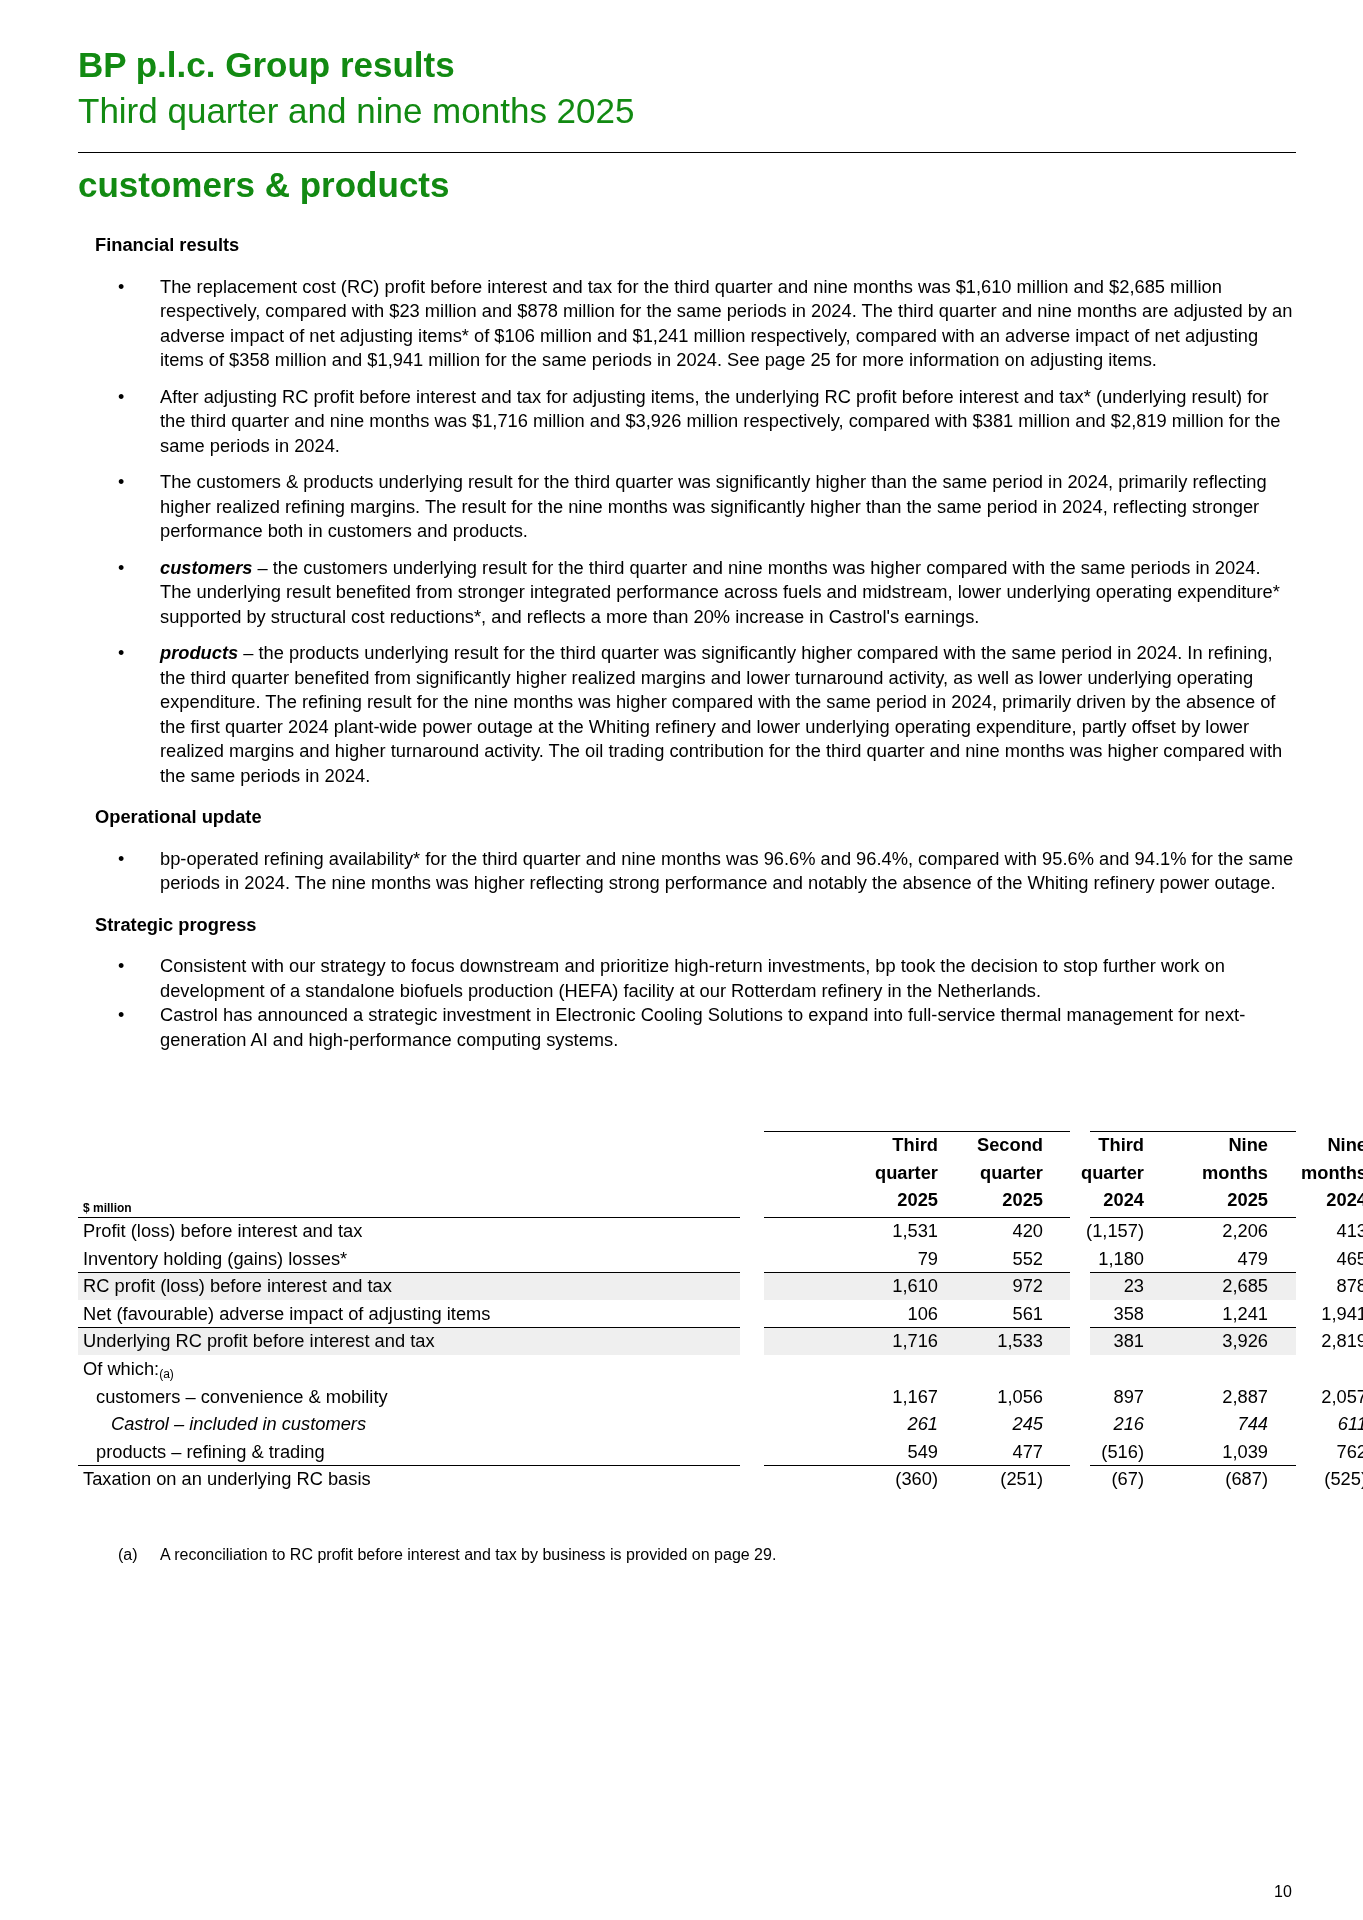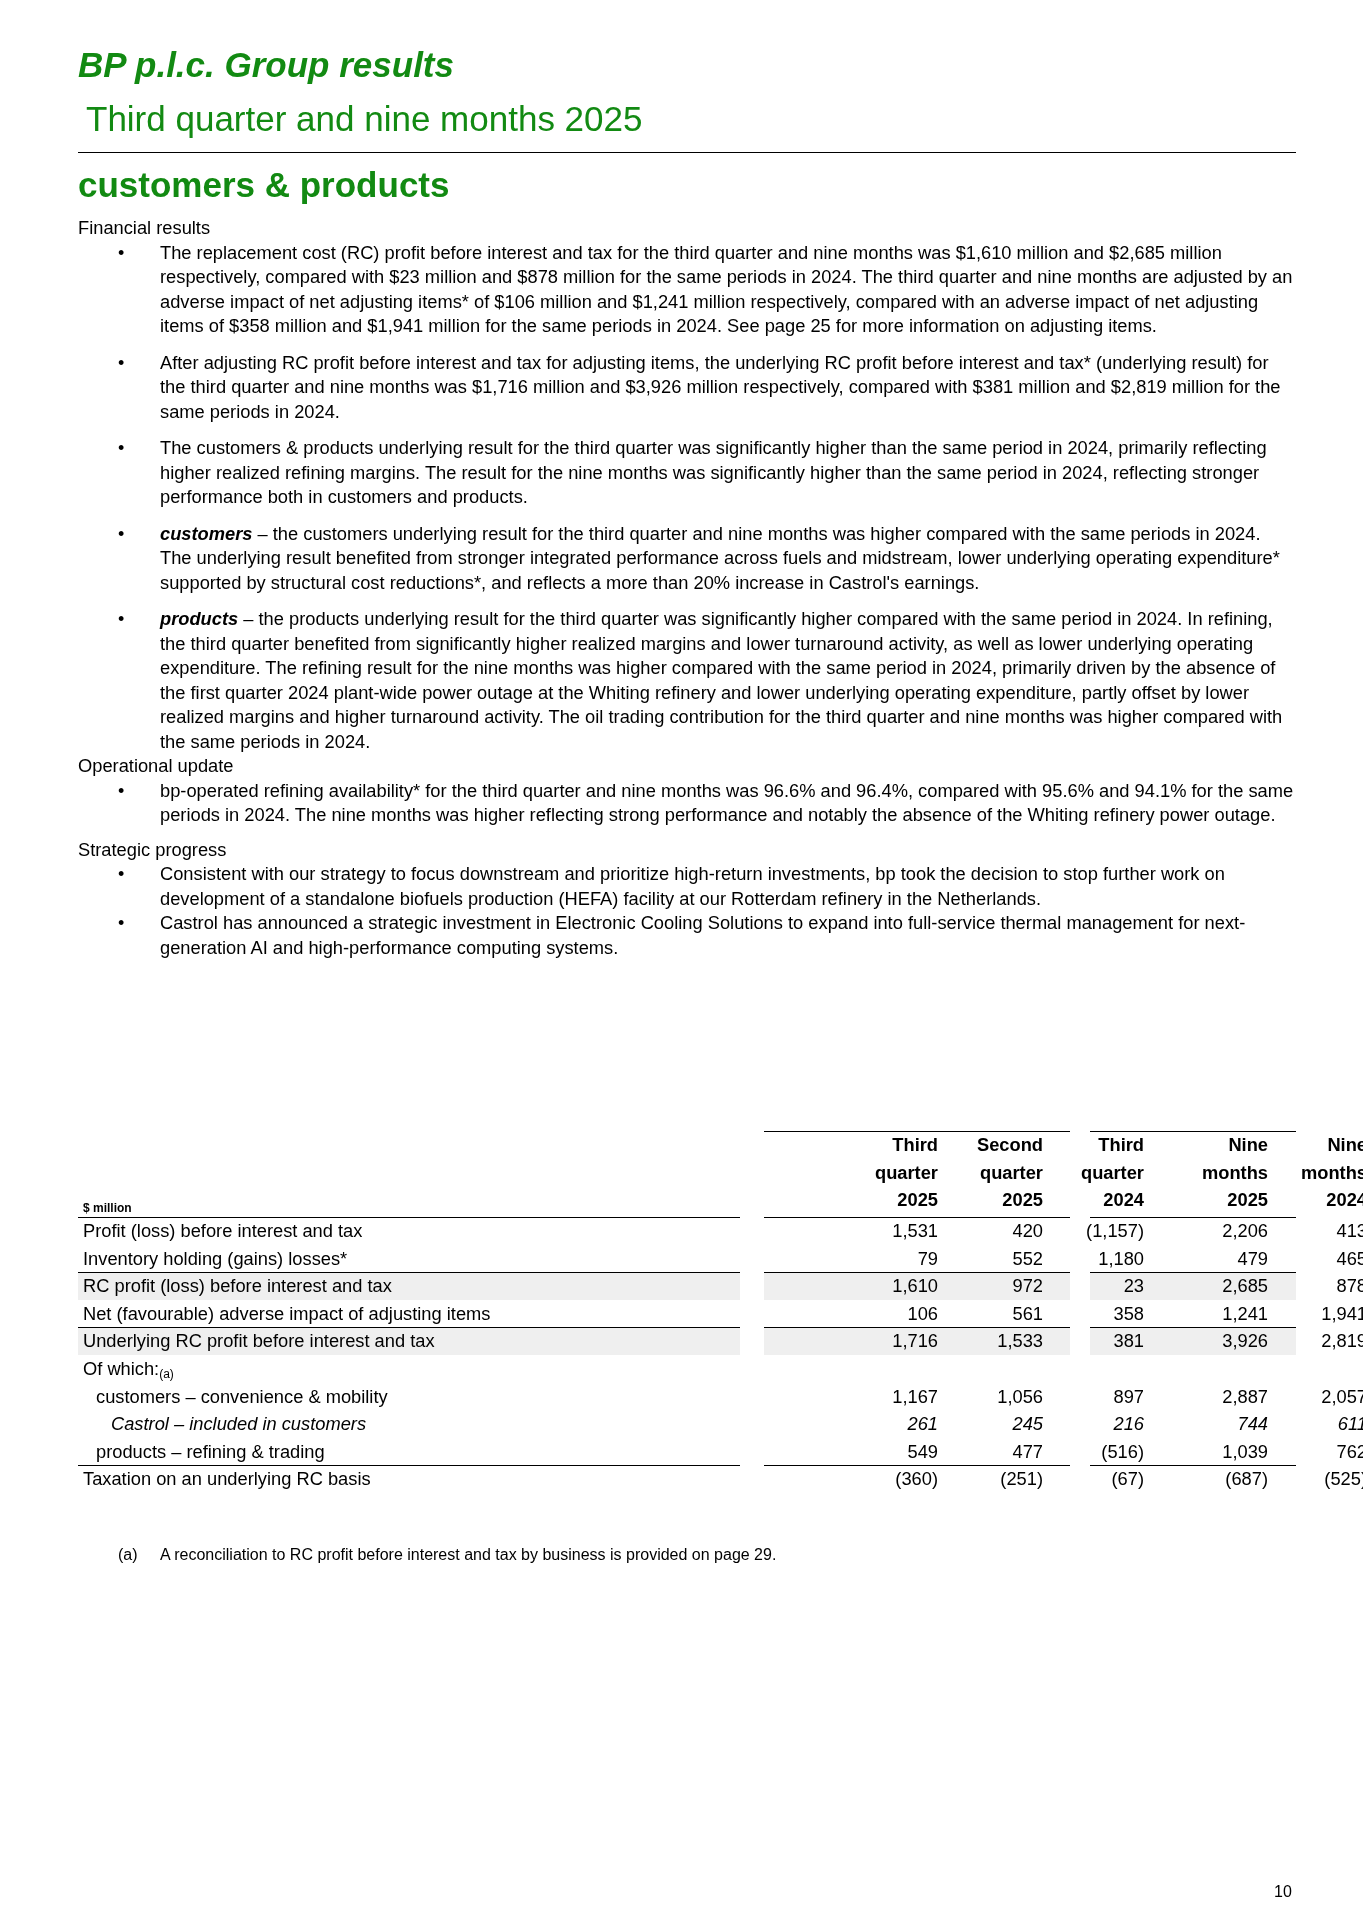--- a/index.html
+++ b/index.html
@@ -1,23 +1,23 @@
 <!DOCTYPE html>
 <html><head>
 <meta charset="utf-8">
 <style>
   html, body { margin: 0; padding: 0; background: #ffffff; }
   body { width: 1363px; height: 1920px; position: relative; font-family: "Liberation Sans", sans-serif; color: #000; }
   .page { position: absolute; left: 78px; top: 0; width: 1218px; }
-  .title-main { position: absolute; top: 46px; left: 0; font-size: 35px; font-weight: bold; color: #128a12; margin: 0; line-height: 1.1; font-style: italic; }
-  .title-sub { position: absolute; top: 92px; left: 0; font-size: 35px; font-weight: normal; color: #128a12; margin: 8px; line-height: 1.1; }
+  .title-main { position: absolute; top: 46px; left: 0; font-size: 35px; font-weight: bold; color: #128a12; margin: 0; line-height: 1.1; }
+  .title-sub { position: absolute; top: 92px; left: 0; font-size: 35px; font-weight: normal; color: #128a12; margin: 0; line-height: 1.1; }
   .rule { position: absolute; top: 152px; left: 0; width: 1218px; height: 0; border-top: 1.5px solid #000; }
   .section-title { position: absolute; top: 166px; left: 0; font-size: 35px; color: #128a12; margin: 0; line-height: 1.1; }
   .body-text { position: absolute; top: 216px; left: 0; width: 1218px; font-size: 18.3px; line-height: 24.5px; }
-  .sub-head { font-weight: normal; margin: 0; }
+  .sub-head { font-weight: bold; margin: 17px; }
   ul.bullets { list-style: none; margin: 0; padding: 0; }
   ul.bullets li { position: relative; padding-left: 82px; margin: 0 0 12px 0; }
   ul.bullets.tight li { margin-bottom: 0; }
   ul.bullets li .dot { position: absolute; left: 40px; top: 0; font-size: 18px; }
   .em { font-weight: bold; font-style: italic; text-align: center; }
 
   
   .fin-table { position: absolute; top: 1131px; left: 78px; width: 1218px; }
   .t-row { position: relative; height: 27.6px; }
   .t-row .label { position: absolute; left: 5px; top: 3px; font-size: 18.3px; white-space: nowrap; text-align: right; }

